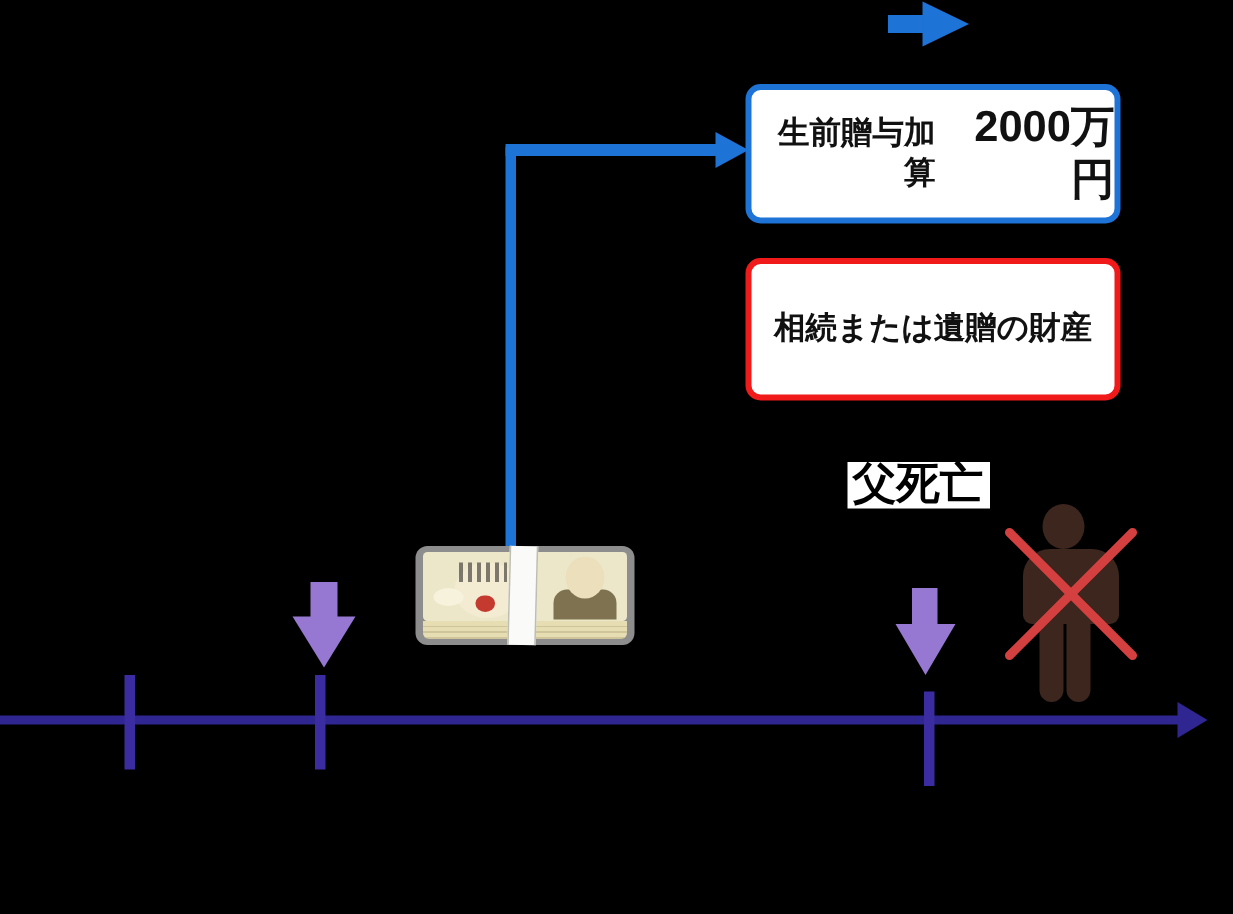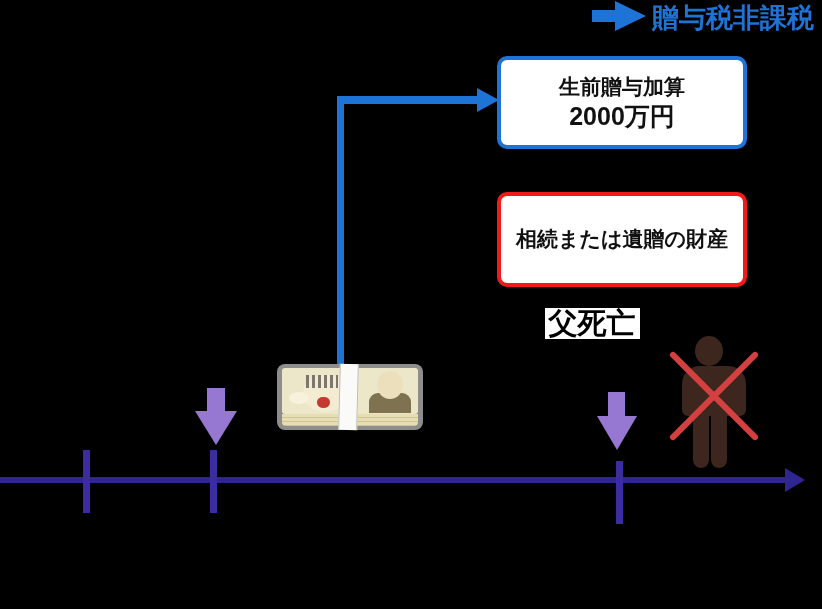--- a/index.html
+++ b/index.html
@@ -16,29 +16,29 @@
   .legend-label{left:652px;top:0px;font-size:27px;font-weight:800;color:#1E73D6;white-space:nowrap;letter-spacing:0px;}
 
   
   .conn-v{left:337px;top:98px;width:7px;height:270px;background:#1E73D6;}
   .conn-h{left:337px;top:96px;width:142px;height:8px;background:#1E73D6;}
   .conn-head{left:477px;top:88px;width:0;height:0;
     border-left:22px solid #1E73D6;border-top:12px solid transparent;border-bottom:12px solid transparent;}
 
   
   .callout{left:497px;width:242px;background:#fff;border-radius:10px;
-    display:flex;flex-direction:column;align-items:center;justify-content:center;
+    display:flex;flex-direction:row;align-items:center;justify-content:center;
     color:#111;text-align:right;}
   .callout .l1{font-size:21px;font-weight:800;line-height:1.25;}
-  .callout .l2{font-size:25px;font-weight:800;line-height:1.2;}
+  .callout .l2{font-size:29px;font-weight:800;line-height:1.2;}
   .box-blue{top:56px;height:85px;border:4px solid #1E73D6;}
-  .box-red{top:172px;height:87px;border:4px solid #F01A1A;margin-top:20px;}
+  .box-red{top:172px;height:87px;border:4px solid #F01A1A;}
 
   
-  .death{left:502px;top:308px;width:180px;text-align:center;line-height:1.0;}
+  .death{left:522px;top:308px;width:180px;text-align:center;line-height:1.0;}
   .death span{display:inline-block;background:#fff;color:#000;font-weight:800;font-size:29px;
     padding:1px 4px;white-space:nowrap;}
 
   
   .person{left:672px;top:334px;width:92px;height:134px;}
   .person .head{position:absolute;left:23px;top:2px;width:28px;height:30px;border-radius:50%;background:#3C261E;}
   .person .torso{position:absolute;left:10px;top:32px;width:64px;height:50px;border-radius:18px 18px 6px 6px;background:#3C261E;}
   .person .leg-l{position:absolute;left:21px;top:78px;width:16px;height:56px;border-radius:0 0 8px 8px;background:#3C261E;}
   .person .leg-r{position:absolute;left:39px;top:78px;width:16px;height:56px;border-radius:0 0 8px 8px;background:#3C261E;}
   .cross-line{position:absolute;left:-19px;top:59px;width:122px;height:6px;background:#D44040;border-radius:3px;}
@@ -81,21 +81,20 @@
   .band{left:62px;top:0;width:17px;height:66px;background:#FAFAF8;
     border-left:1px solid #BDBDB5;border-right:1px solid #BDBDB5;transform:rotate(1.5deg);}
 </style>
 </head>
 <body>
 
 <div class="stage">
 
   <div class="abs legend-shaft"></div>
   <div class="abs legend-head"></div>
-  <div class="abs legend-label">贈与税非課税</div>
 
   <div class="abs conn-v"></div>
   <div class="abs conn-h"></div>
   <div class="abs conn-head"></div>
 
   <div class="abs callout box-blue">
     <div class="l1">生前贈与加算</div>
     <div class="l2">2000万円</div>
   </div>
 

